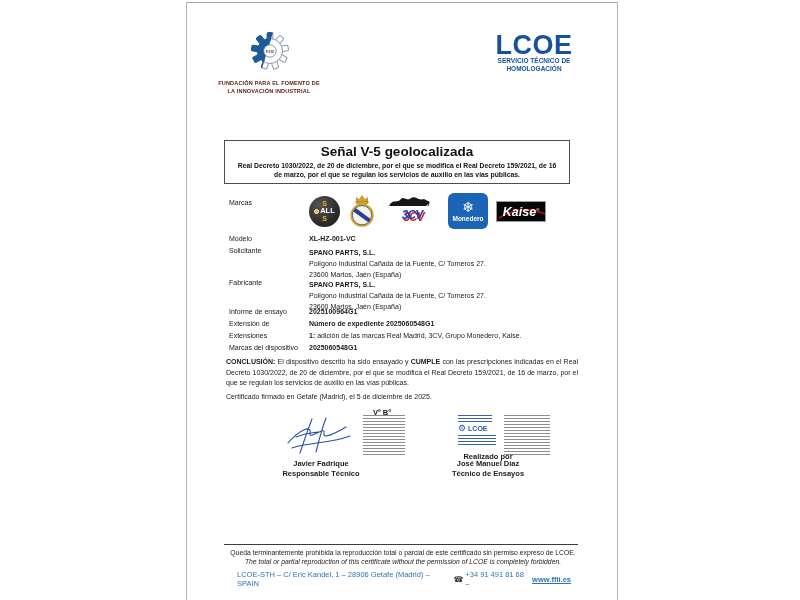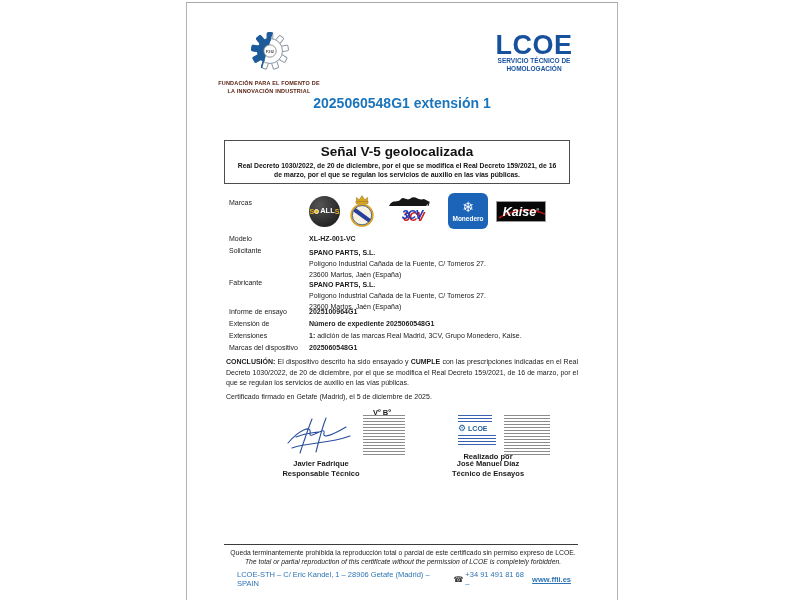--- a/index.html
+++ b/index.html
@@ -28,21 +28,21 @@
   .row-label { width:80px; flex:0 0 80px; }
   .row-value { font-weight:bold; }
   .row-value .plain { font-weight:normal; }
   .multi .line { line-height:11px; }
   .multi .line.first { font-weight:bold; }
   .multi .line.rest { font-weight:normal; }
 
   
   .logos { left:122px; top:188px; height:40px; display:flex; align-items:center; gap:8px; }
   .sosall { width:31px; height:31px; border-radius:50%; background:radial-gradient(circle at 35% 30%, #555 0%, #262626 70%);
-            display:flex; flex-direction:row; align-items:center; justify-content:center; line-height:1; }
+            display:flex; flex-direction:column; align-items:center; justify-content:center; line-height:1; }
   .sosall .s { color:#e8b71a; font-size:7px; font-weight:bold; }
   .sosall .mid { display:flex; align-items:center; gap:1px; margin:0.5px 0; }
   .sosall .dot { width:5px; height:5px; border-radius:50%; background:#e8b71a; border:1px solid #fdf3cf; }
   .sosall .all { color:#fff; font-size:7.5px; font-weight:bold; }
   .cv3 { position:relative; width:56px; height:32px; }
   .cv3 .horses { position:absolute; left:2px; top:0; }
   .cv3 .cv3text { position:absolute; left:0; top:9px; width:100%; text-align:center; font-size:12px; font-weight:bold; font-style:italic;
                   color:#1c3bb8; letter-spacing:-1px; text-shadow:1.5px 1.5px 0 #cf1f1f; line-height:22px; }
   .monedero { width:40px; height:36px; background:#1b64b8; border-radius:6px; display:flex; flex-direction:column; align-items:center; justify-content:center; }
   .monedero .flake { color:#fff; font-size:14px; line-height:15px; }
@@ -121,21 +121,20 @@
     <div class="f2i2-caption">LA INNOVACIÓN INDUSTRIAL</div>
   </div>
 
   <div class="abs lcoe-block">
     <div class="lcoe-word">LCOE</div>
     <div class="lcoe-sub">SERVICIO TÉCNICO DE</div>
     <div class="lcoe-sub">HOMOLOGACIÓN</div>
   </div>
 
   <div class="abs doc-title">
-    <div>2025060548G1 extensión 1</div>
   </div>
 
   <div class="abs subject-box">
     <div class="subject-title">Señal V-5 geolocalizada</div>
     <div class="subject-sub">Real Decreto 1030/2022, de 20 de diciembre, por el que se modifica el Real Decreto 159/2021, de 16</div>
     <div class="subject-sub" style="margin-top:0;">de marzo, por el que se regulan los servicios de auxilio en las vías públicas.</div>
   </div>
 
   <div class="row" style="top:196px;">
     <span class="row-label">Marcas</span>

